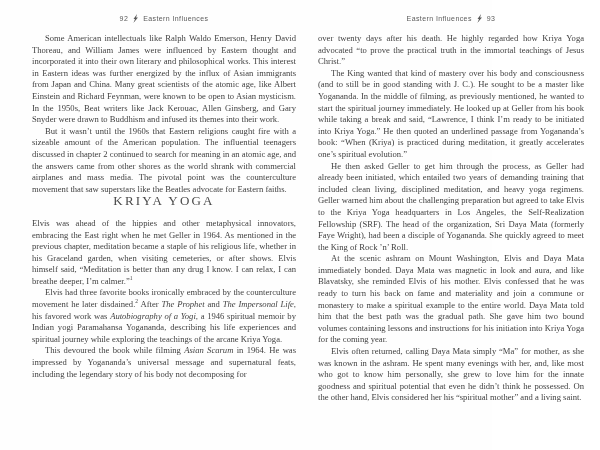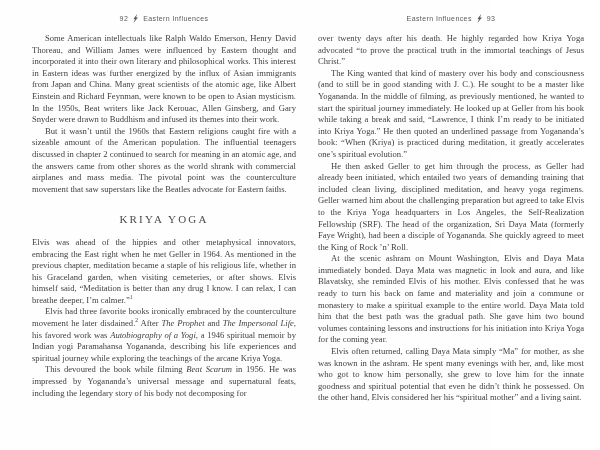--- a/index.html
+++ b/index.html
@@ -51,24 +51,24 @@
   .para.indent { text-indent: 13px; }
   .para sup {
     font-size: 5.5px;
     line-height: 0;
     vertical-align: super;
   }
   .section-heading {
     text-align: center;
     text-indent: 0;
     font-family: "Liberation Serif", serif;
-    font-size: 11px;
+    font-size: 13px;
     letter-spacing: 2.2px;
     color: #4a4a4a;
-    margin: 19px 0 11px 0;
+    margin: 0 0 11px 0;
   }
 </style>
 </head>
 <body>
 
 <div class="spread">
 
   <div class="page page-left">
     <div class="page-header">
       <span>92</span>
@@ -78,21 +78,21 @@
           </svg>
       </span>
       <span>Eastern Influences</span>
     </div>
     <div class="page-body">
         <p class="para indent"><span>Some American intellectuals like Ralph Waldo Emerson, Henry David Thoreau, and William James were influenced by Eastern thought and incorporated it into their own literary and philosophical works. This interest in Eastern ideas was further energized by the influx of Asian immigrants from Japan and China. Many great scientists of the atomic age, like Albert Einstein and Richard Feynman, were known to be open to Asian mysticism. In the 1950s, Beat writers like Jack Kerouac, Allen Ginsberg, and Gary Snyder were drawn to Buddhism and infused its themes into their work.</span></p>
         <p class="para indent"><span>But it wasn’t until the 1960s that Eastern religions caught fire with a sizeable amount of the American population. The influential teenagers discussed in chapter 2 continued to search for meaning in an atomic age, and the answers came from other shores as the world shrank with commercial airplanes and mass media. The pivotal point was the counterculture movement that saw superstars like the Beatles advocate for Eastern faiths.</span></p>
         <div class="section-heading">KRIYA YOGA</div>
         <p class="para"><span>Elvis was ahead of the hippies and other metaphysical innovators, embracing the East right when he met Geller in 1964. As mentioned in the previous chapter, meditation became a staple of his religious life, whether in his Graceland garden, when visiting cemeteries, or after shows. Elvis himself said, “Meditation is better than any drug I know. I can relax, I can breathe deeper, I’m calmer.”</span><sup>1</sup></p>
         <p class="para indent"><span>Elvis had three favorite books ironically embraced by the counterculture movement he later disdained.</span><sup>2</sup><span> After </span><i>The Prophet</i><span> and </span><i>The Impersonal Life</i><span>, his favored work was </span><i>Autobiography of a Yogi</i><span>, a 1946 spiritual memoir by Indian yogi Paramahansa Yogananda, describing his life experiences and spiritual journey while exploring the teachings of the arcane Kriya Yoga.</span></p>
-        <p class="para indent"><span>This devoured the book while filming </span><i>Beat Scarum</i><span> in 1956. He was impressed by Yogananda’s universal message and supernatural feats, including the legendary story of his body not decomposing for</span></p>
+        <p class="para indent"><span>This devoured the book while filming </span><i>Asian Scarum</i><span> in 1964. He was impressed by Yogananda’s universal message and supernatural feats, including the legendary story of his body not decomposing for</span></p>
       </div>
   </div>
 
   <div class="page page-right">
     <div class="page-header">
       <span>Eastern Influences</span>
       <span class="bolt">
         <svg width="5" height="9" viewBox="0 0 5 9">
             <path d="M3.3 0 L0.6 5 H2.1 L1.2 9 L4.8 3.6 H2.9 Z" fill="#5a5a5a"></path>
           </svg>

